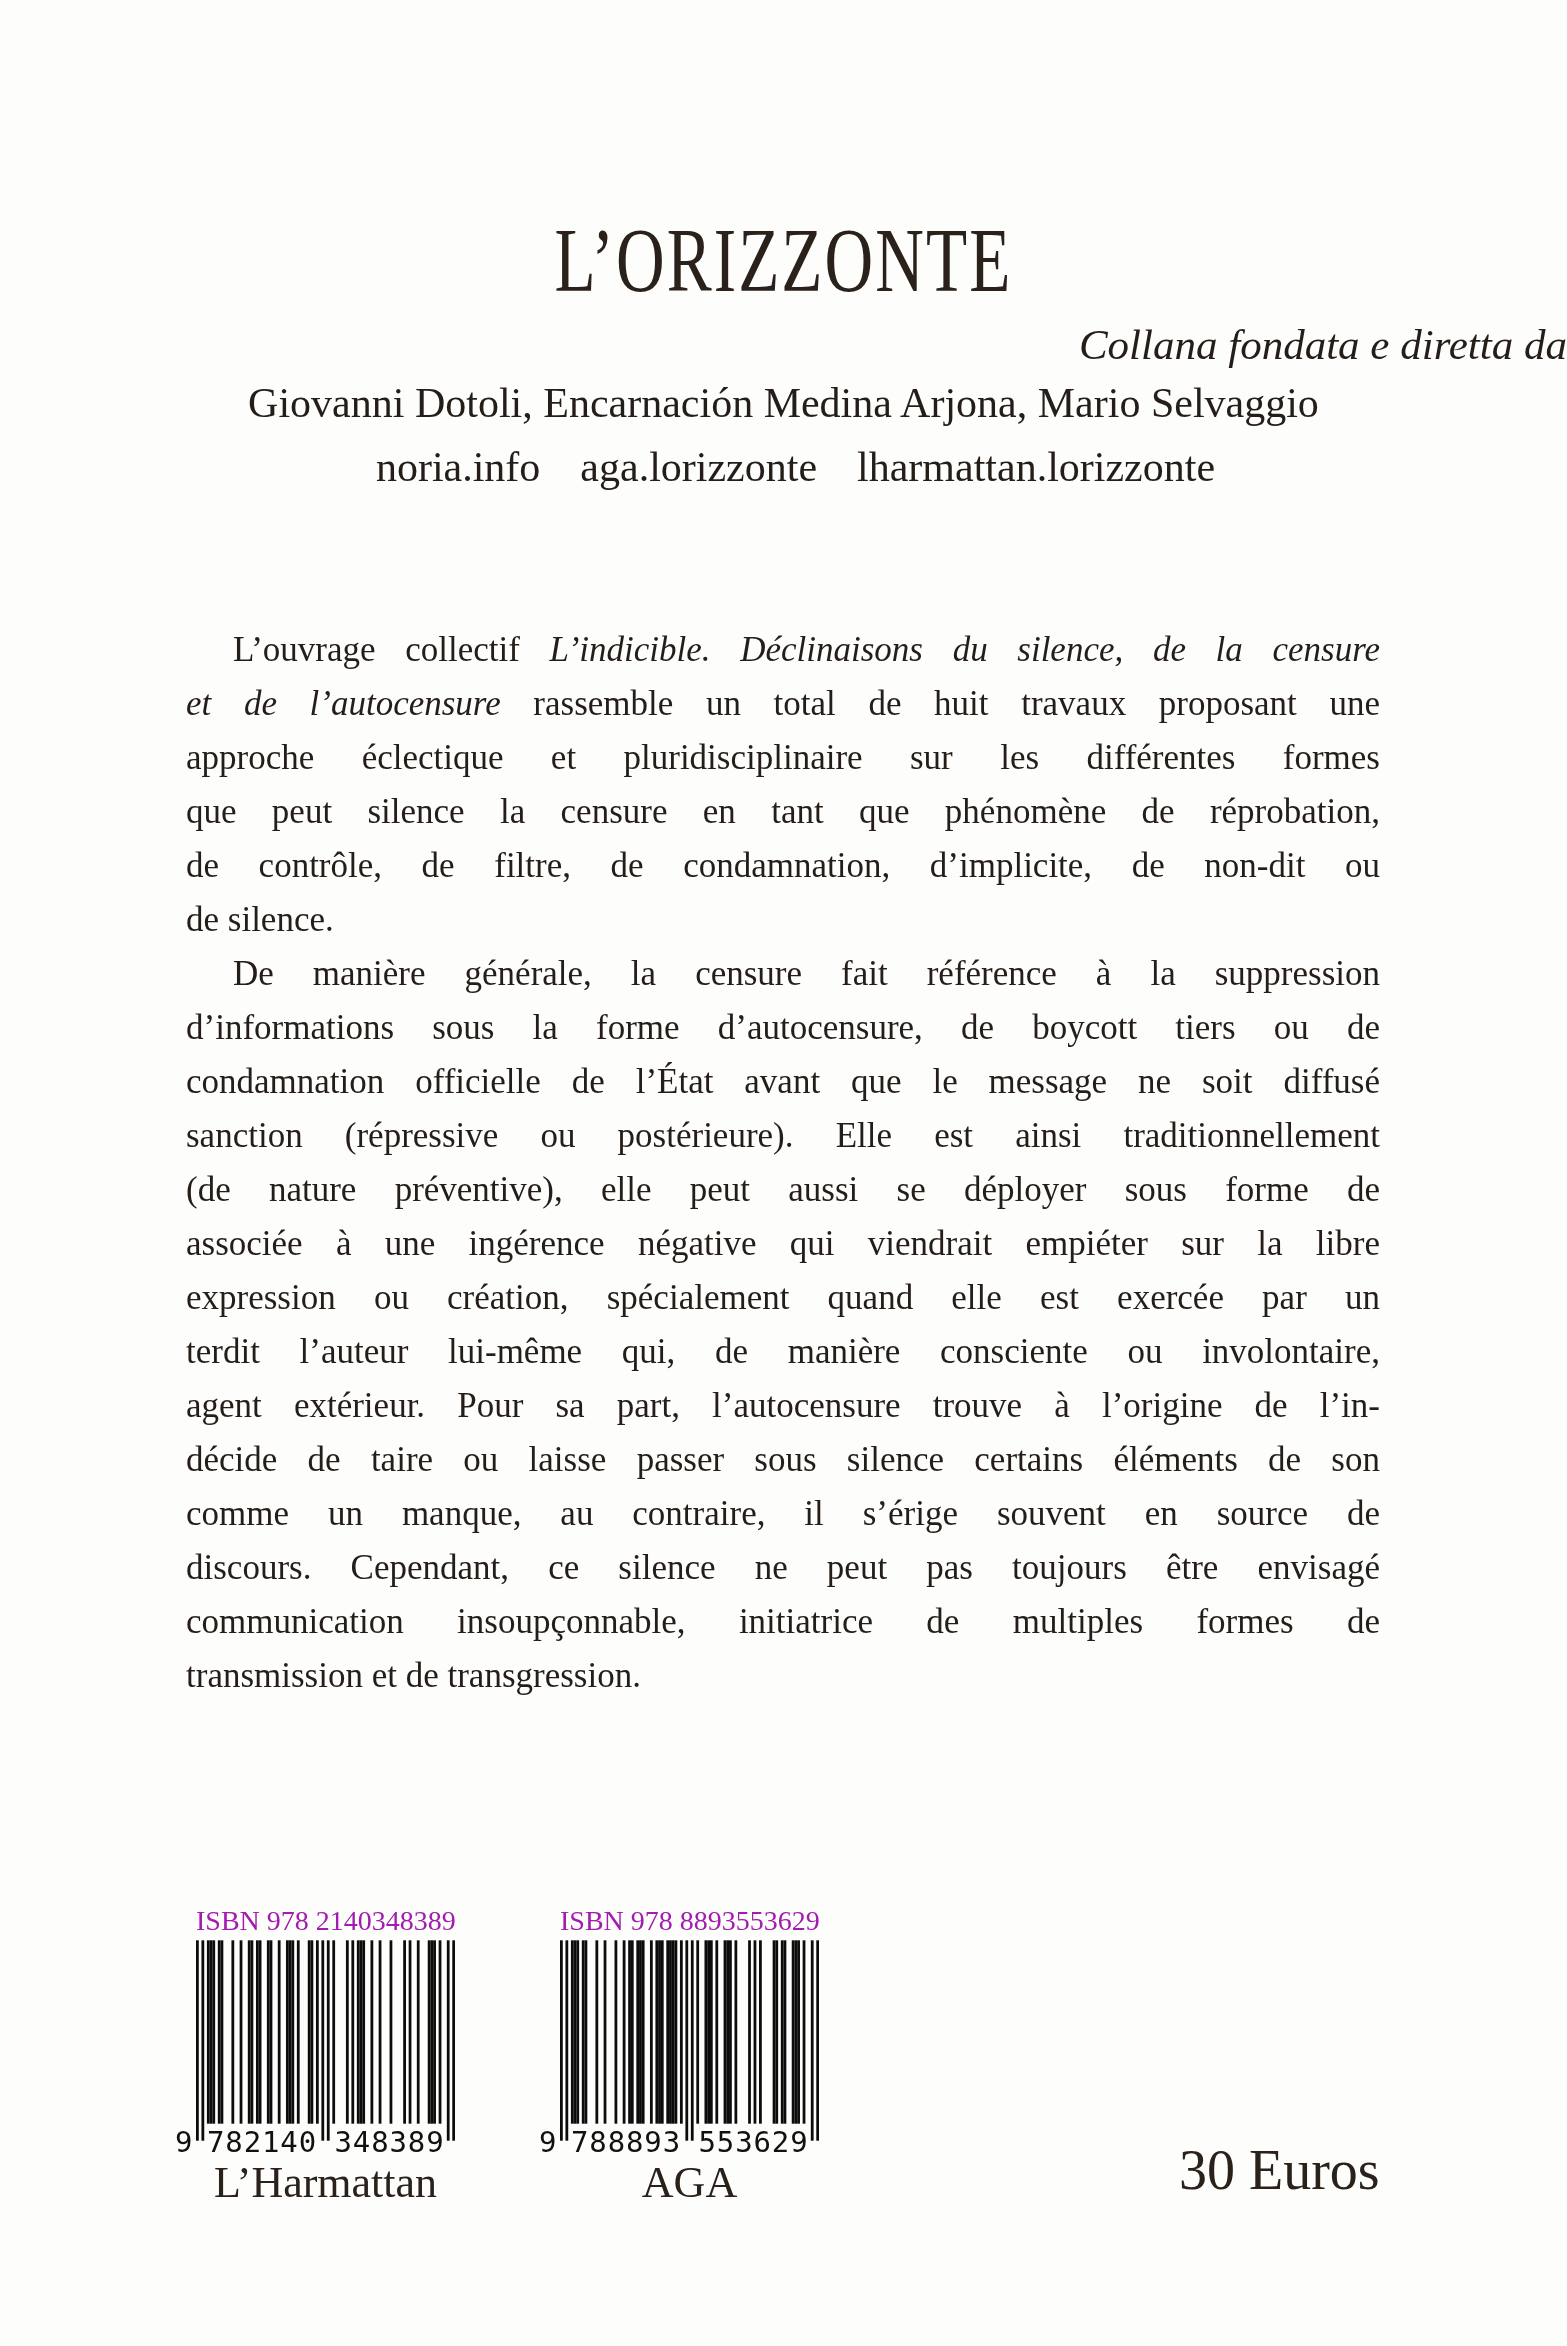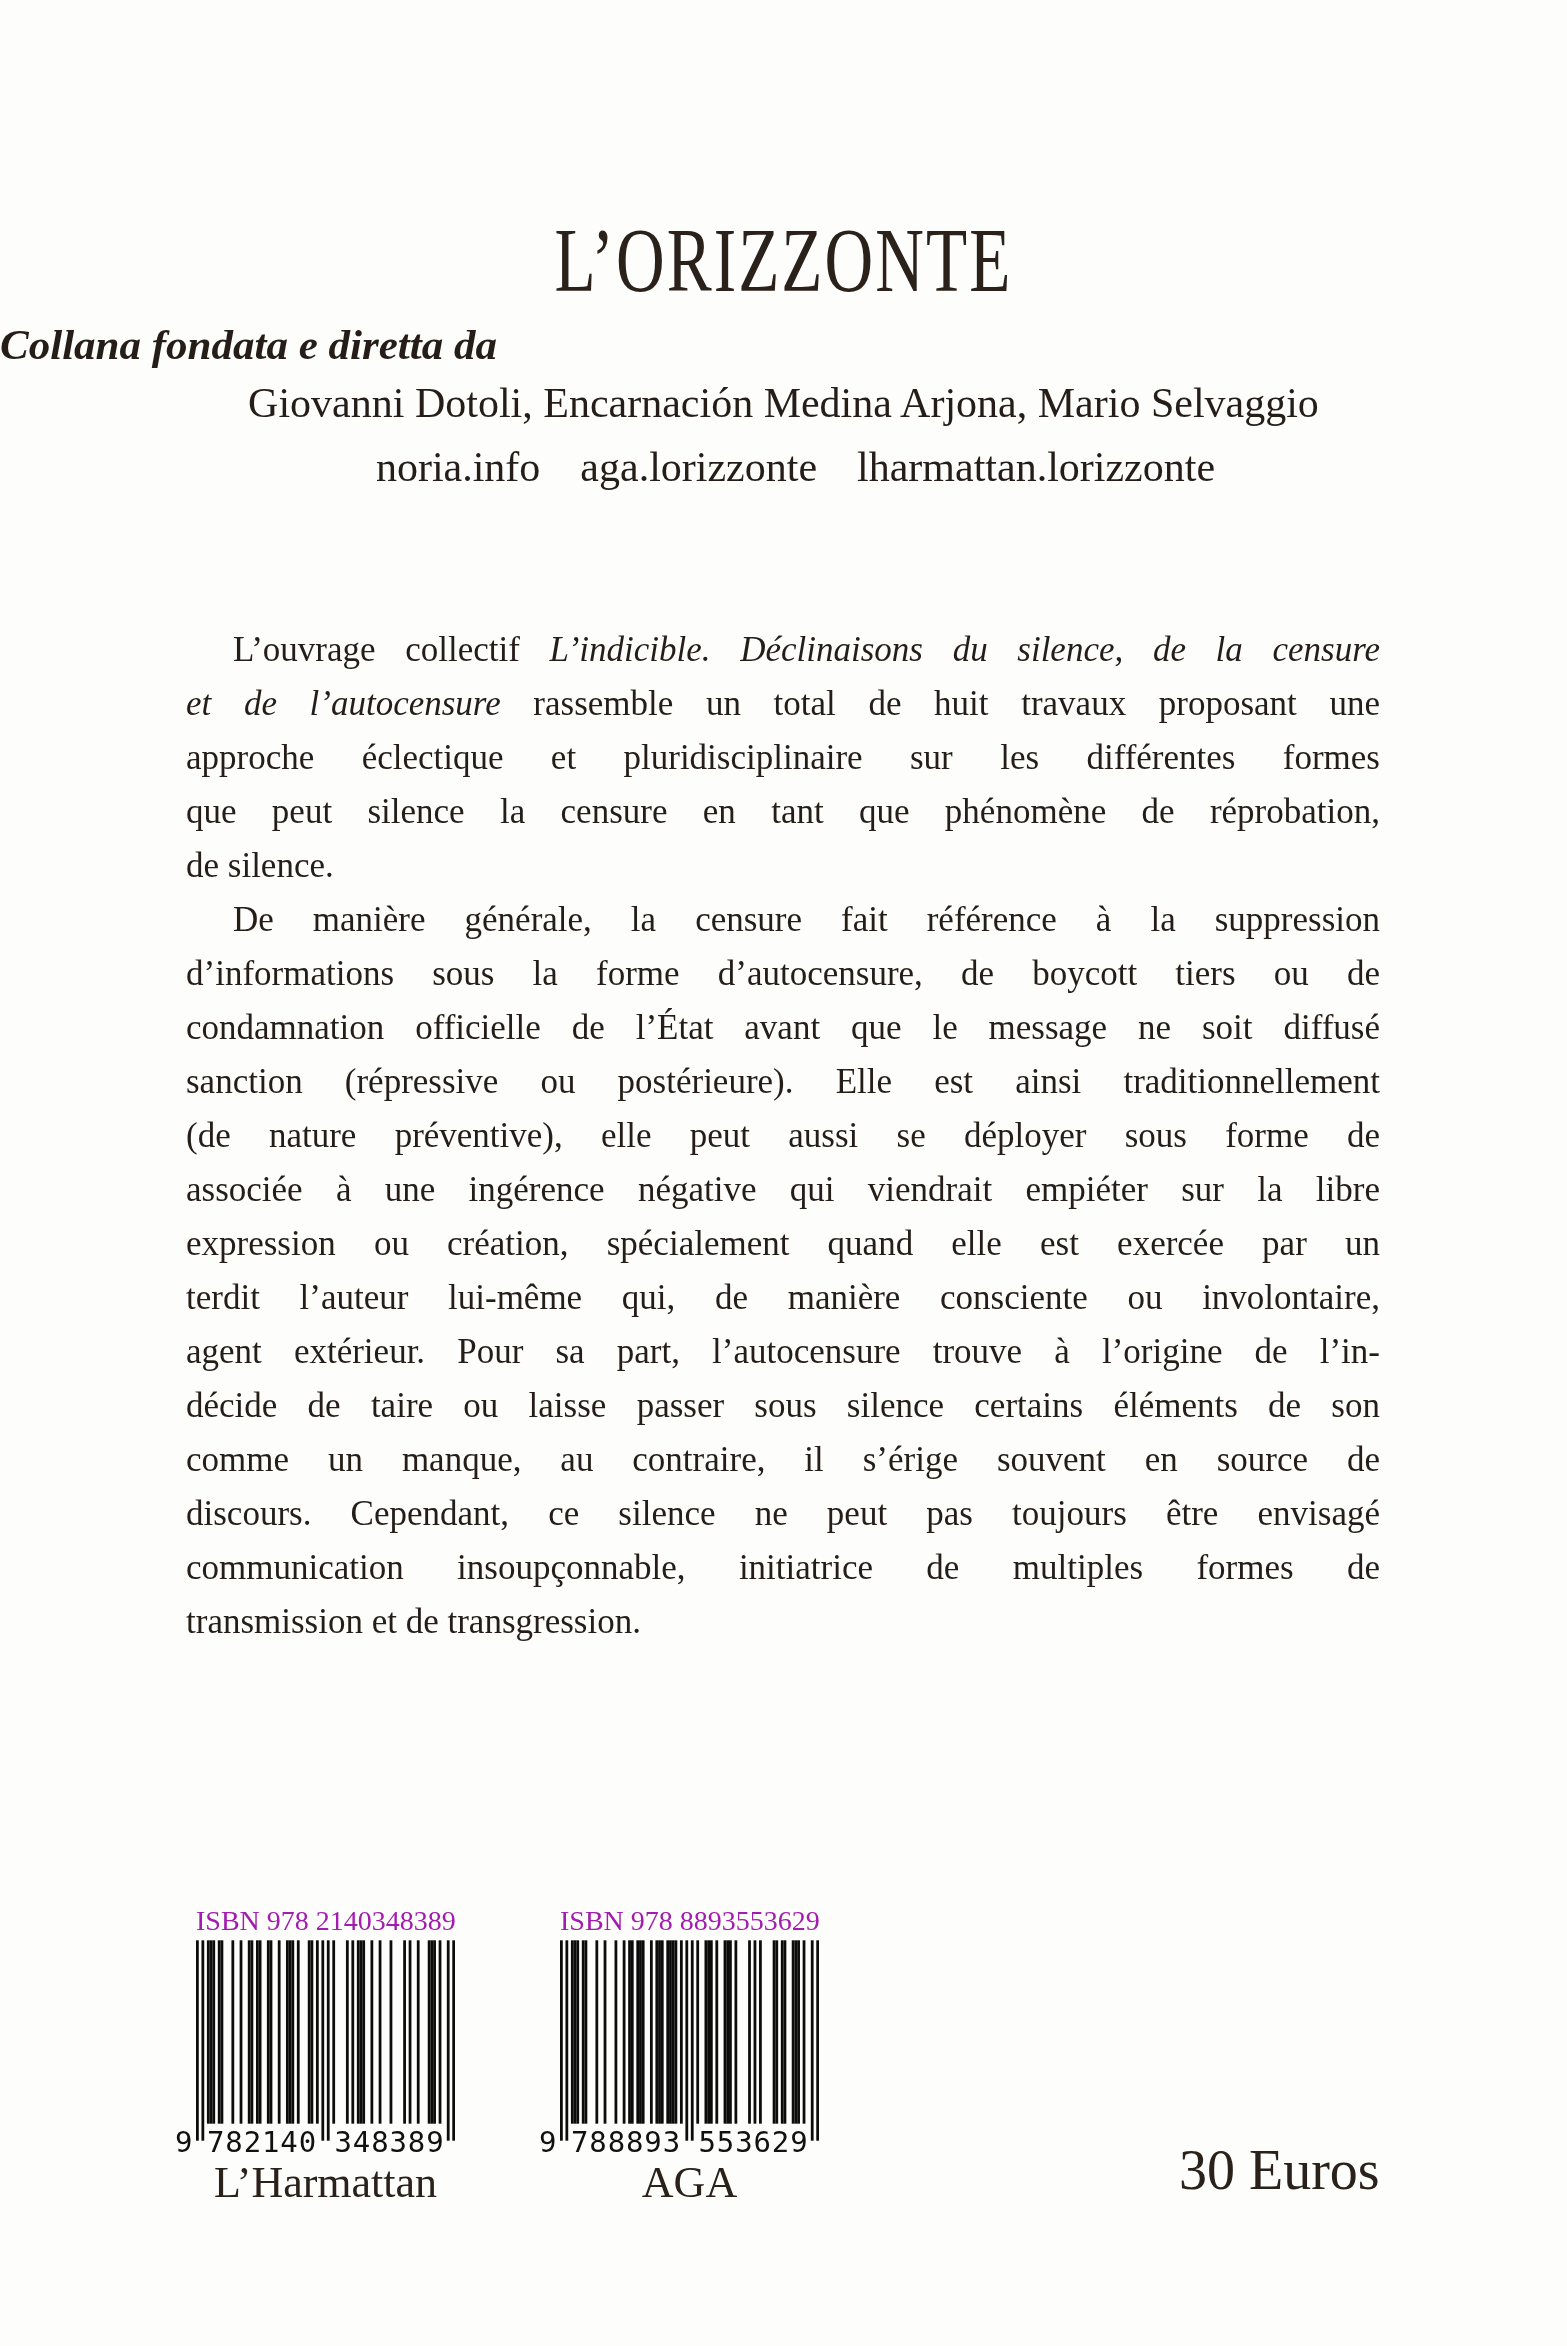--- a/index.html
+++ b/index.html
@@ -19,21 +19,21 @@
     color:#2a211b; white-space:nowrap;
   }
   #title .squeeze{
     display:inline-block;
     transform:scaleX(0.74);
     transform-origin:50% 50%;
     letter-spacing:2.8px;
   }
   #subtitle{
     position:absolute; left:0; top:318px; width:1567px;
-    text-align:left; font-style:italic; font-size:43px; line-height:53px;font-weight:bold;
+    text-align:right; font-style:italic; font-size:43px; line-height:53px;
   }
   #directors{
     position:absolute; left:0; top:377px; width:1567px;
     text-align:center; font-size:42px; line-height:53px;
   }
   #links{
     position:absolute; left:0; top:441px; width:1567px;
     display:flex; justify-content:center; gap:40px;
     font-size:42px; line-height:53px;padding-left:12px;
   }
@@ -100,20 +100,21 @@
     <span>noria.info</span>
     <span>aga.lorizzonte</span>
     <span>lharmattan.lorizzonte</span>
   </div>
 
   <div id="body-text">
       <div class="line first"><span>L’ouvrage collectif </span><em>L’indicible. Déclinaisons du silence, de la censure</em></div>
       <div class="line"><em>et de l’autocensure</em><span> rassemble un total de huit travaux proposant une</span></div>
       <div class="line"><span>approche éclectique et pluridisciplinaire sur les différentes formes</span></div>
       <div class="line"><span>que peut silence la censure en tant que phénomène de réprobation,</span></div>
+      <div class="line"><span>de contrôle, de filtre, de condamnation, d’implicite, de non-dit ou</span></div>
       <div class="line last"><span>de silence.</span></div>
       <div class="line first"><span>De manière générale, la censure fait référence à la suppression</span></div>
       <div class="line"><span>d’informations sous la forme d’autocensure, de boycott tiers ou de</span></div>
       <div class="line"><span>condamnation officielle de l’État avant que le message ne soit diffusé</span></div>
       <div class="line"><span>sanction (répressive ou postérieure). Elle est ainsi traditionnellement</span></div>
       <div class="line"><span>(de nature préventive), elle peut aussi se déployer sous forme de</span></div>
       <div class="line"><span>associée à une ingérence négative qui viendrait empiéter sur la libre</span></div>
       <div class="line"><span>expression ou création, spécialement quand elle est exercée par un</span></div>
       <div class="line"><span>terdit l’auteur lui-même qui, de manière consciente ou involontaire,</span></div>
       <div class="line"><span>agent extérieur. Pour sa part, l’autocensure trouve à l’origine de l’in-</span></div>

